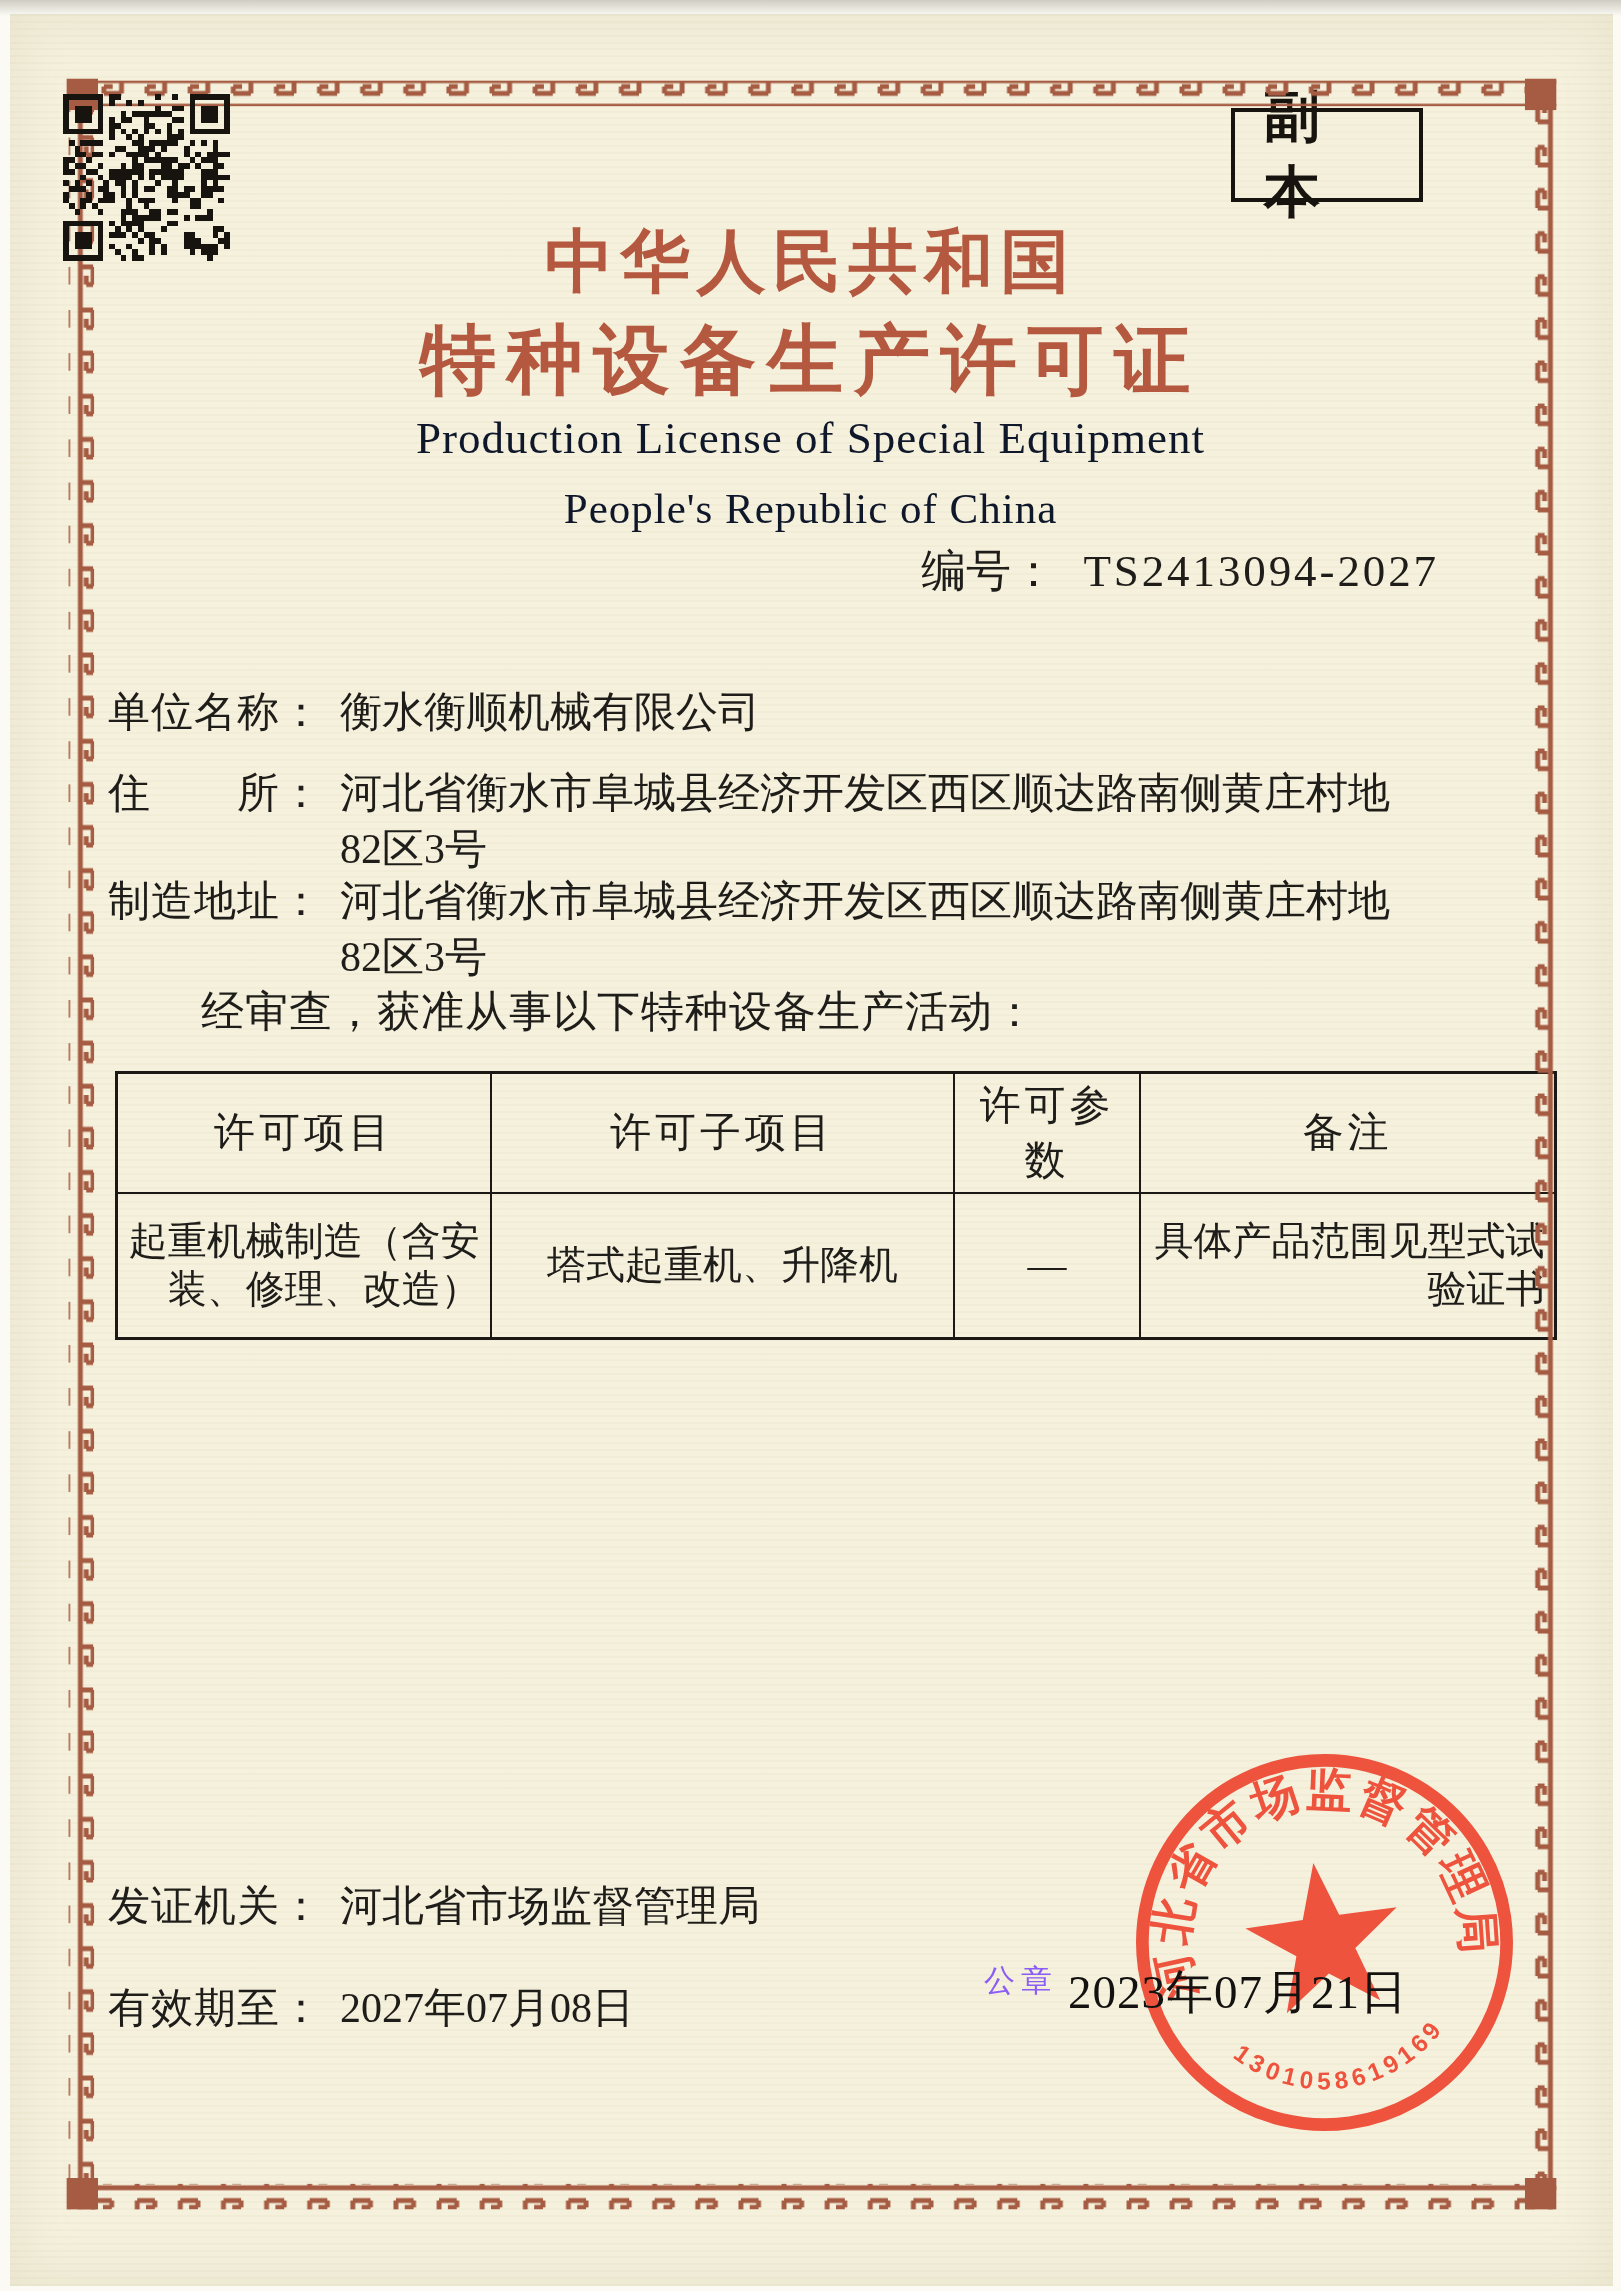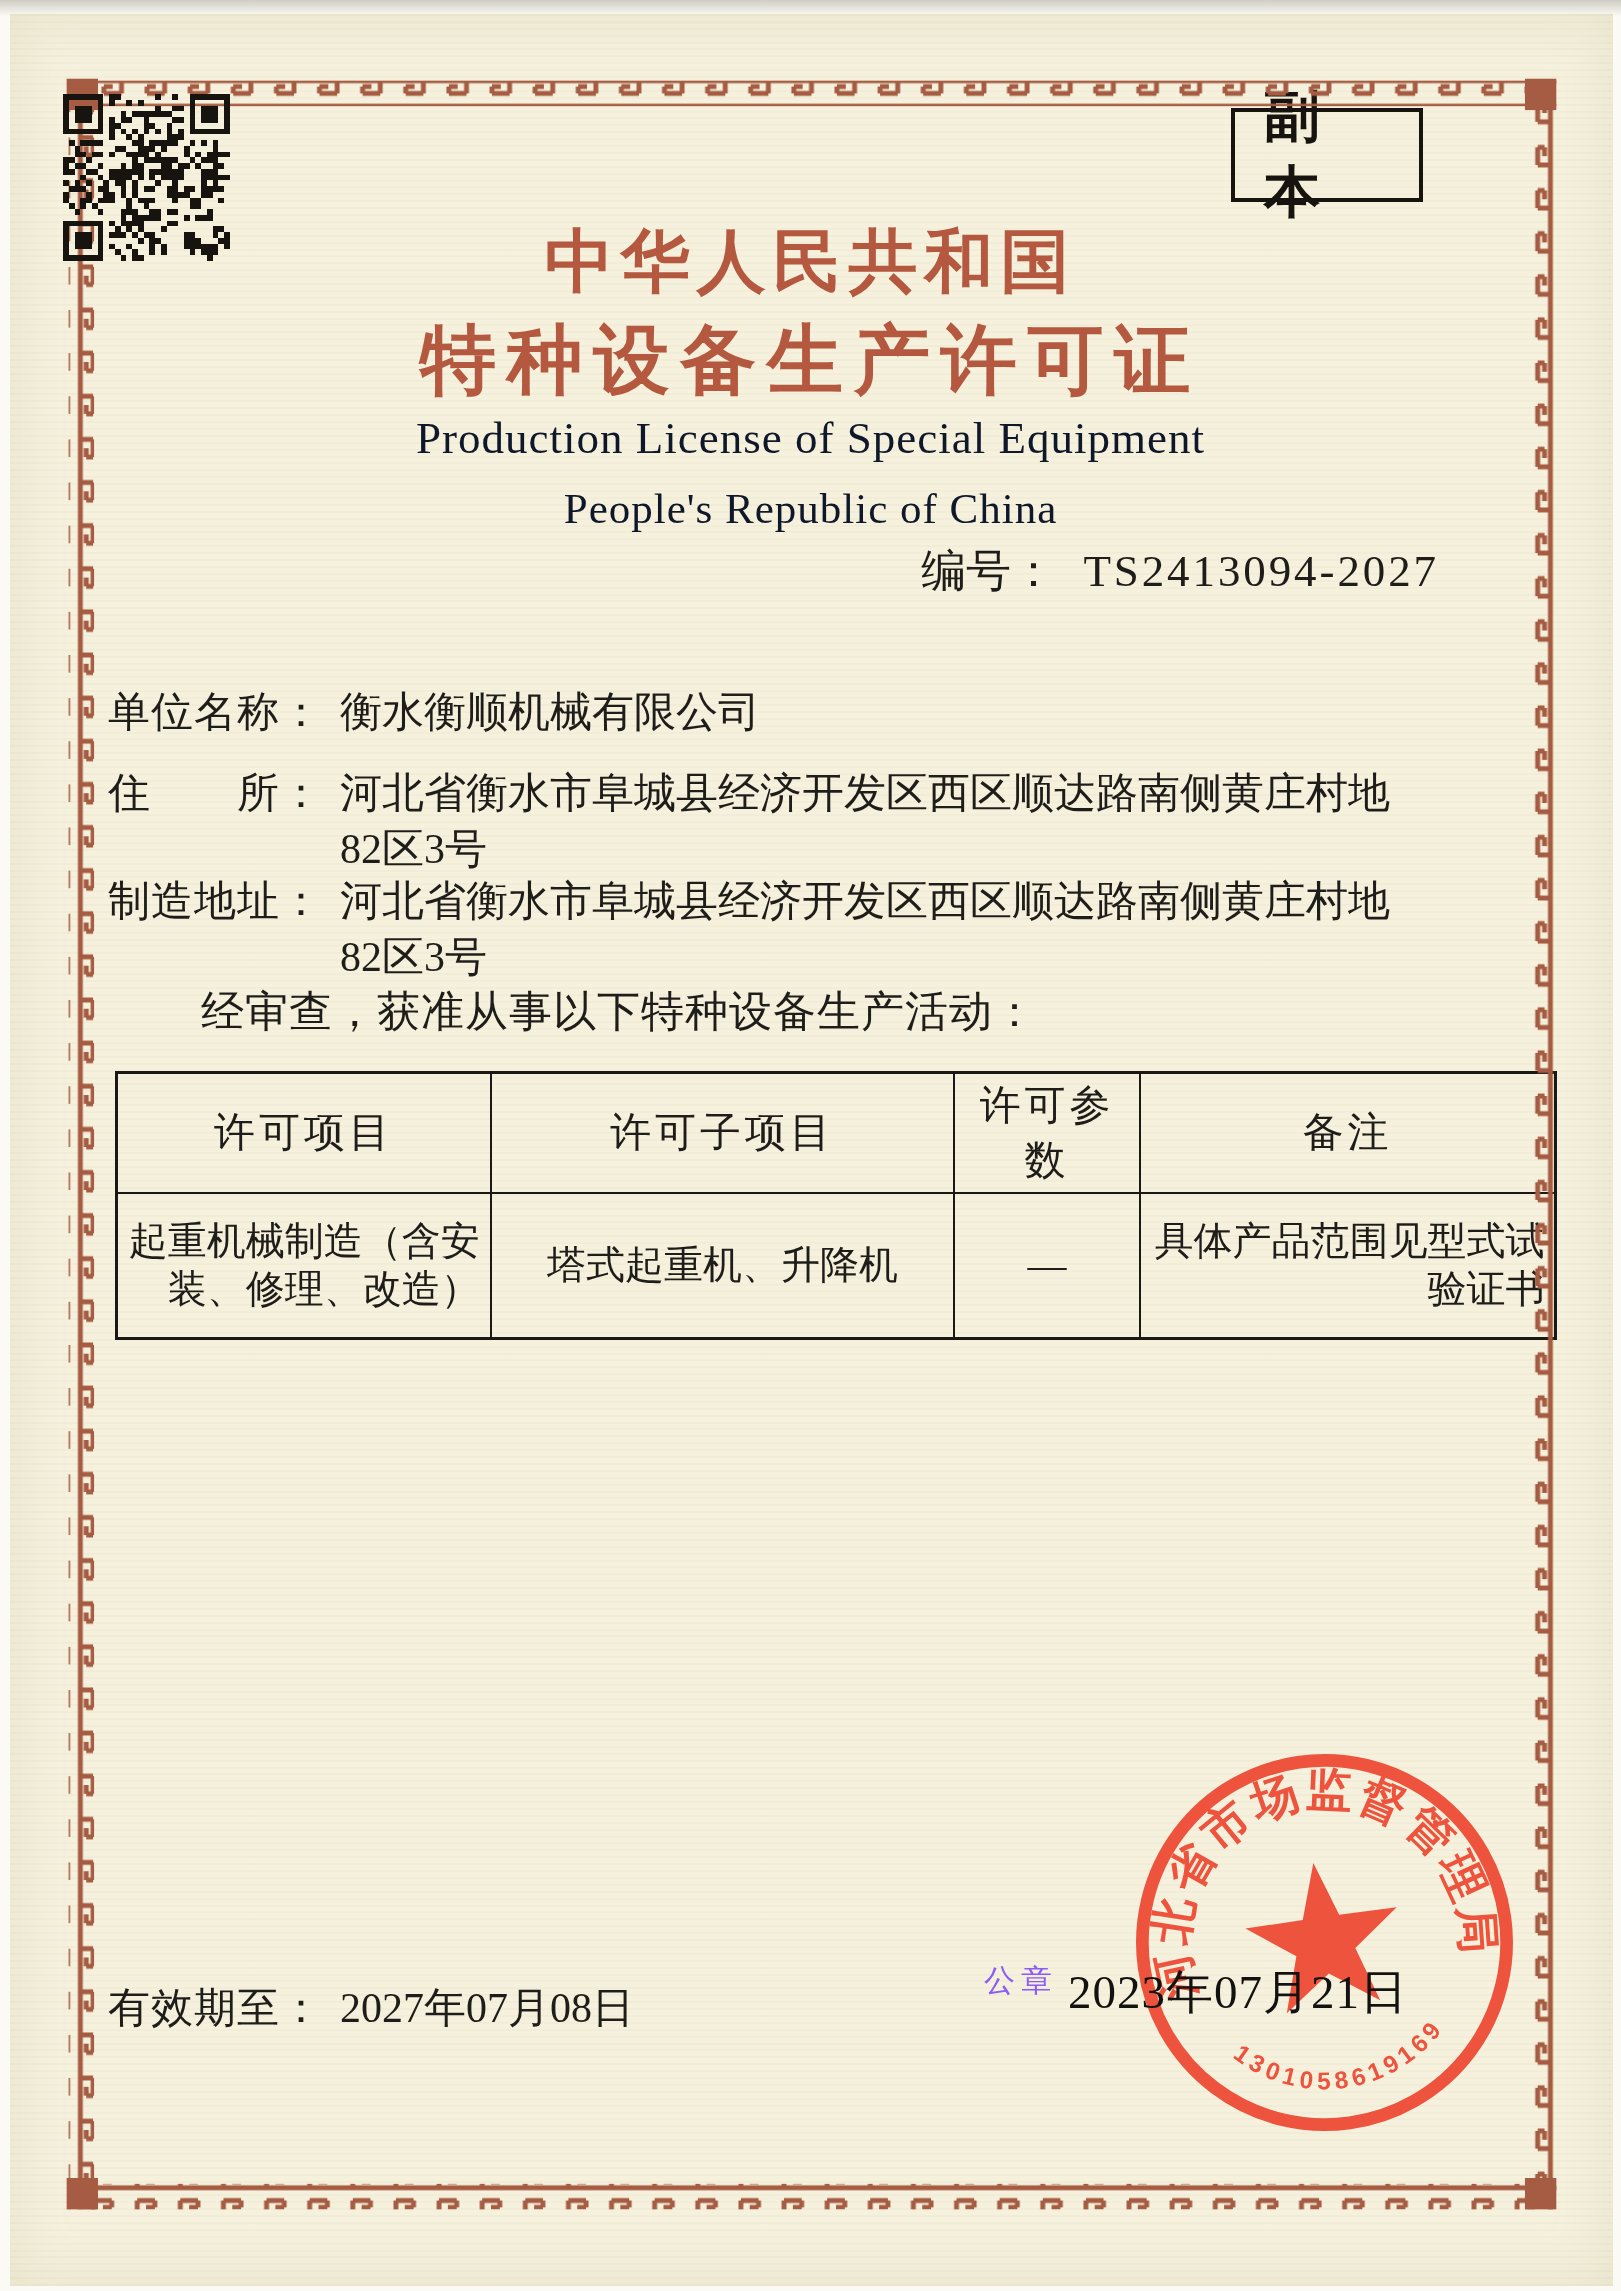--- a/index.html
+++ b/index.html
@@ -507,20 +507,23 @@
     <tbody>
       <tr>
         <td class="c1">起重机械制造（含安装、修理、改造）</td>
         <td class="c2">塔式起重机、升降机</td>
         <td class="c3">—</td>
         <td class="c4">具体产品范围见型式试验证书</td>
       </tr>
     </tbody>
   </table>
 
+  <div class="abs frow row-issuer">
+    <span class="flabel">发证机关：</span><span class="fvalue">河北省市场监督管理局</span>
+  </div>
   <div class="abs frow row-valid">
     <span class="flabel">有效期至：</span><span class="fvalue">2027年07月08日</span>
   </div>
 
   <div class="abs watermark">公章</div>
 
   <svg class="abs seal" viewBox="-215 -215 430 430" xmlns="http://www.w3.org/2000/svg">
     <defs>
       <path id="arcTop" d="M -133.9 40.9 A 140 140 0 1 1 133.9 40.9" fill="none"></path>
       <path id="arcBot" d="M -122.9 86 A 150 150 0 0 0 122.9 86" fill="none"></path>

